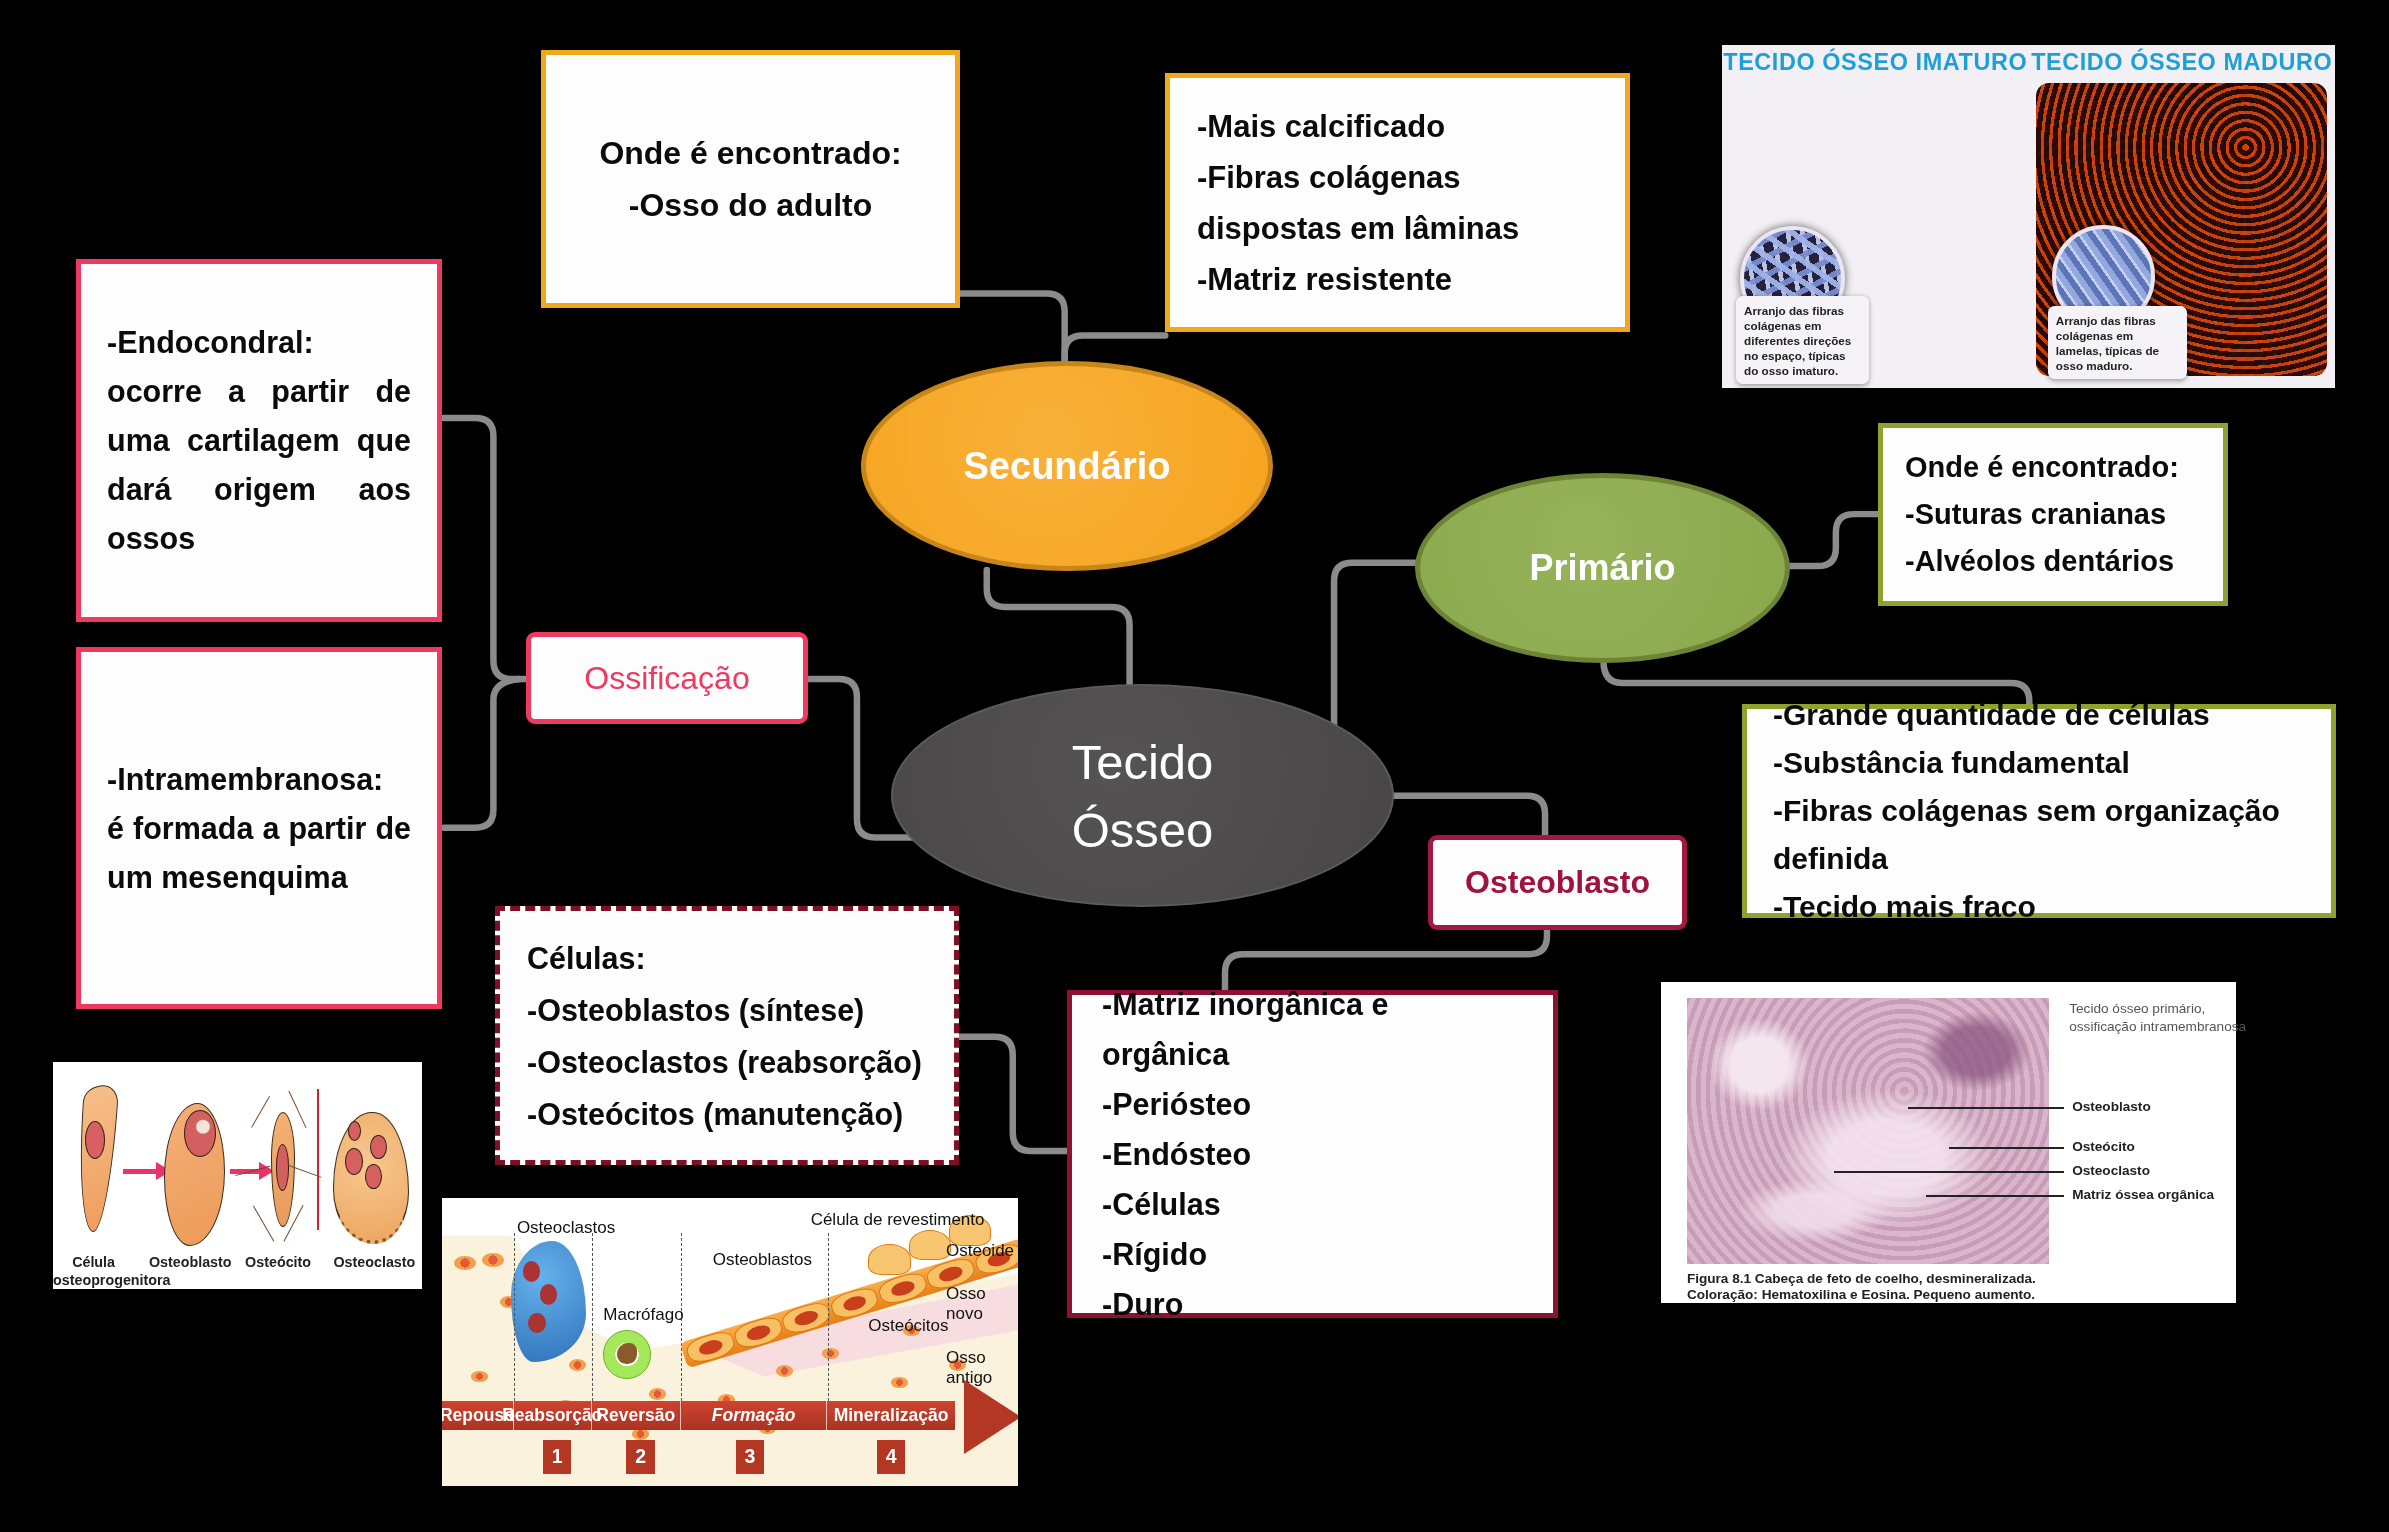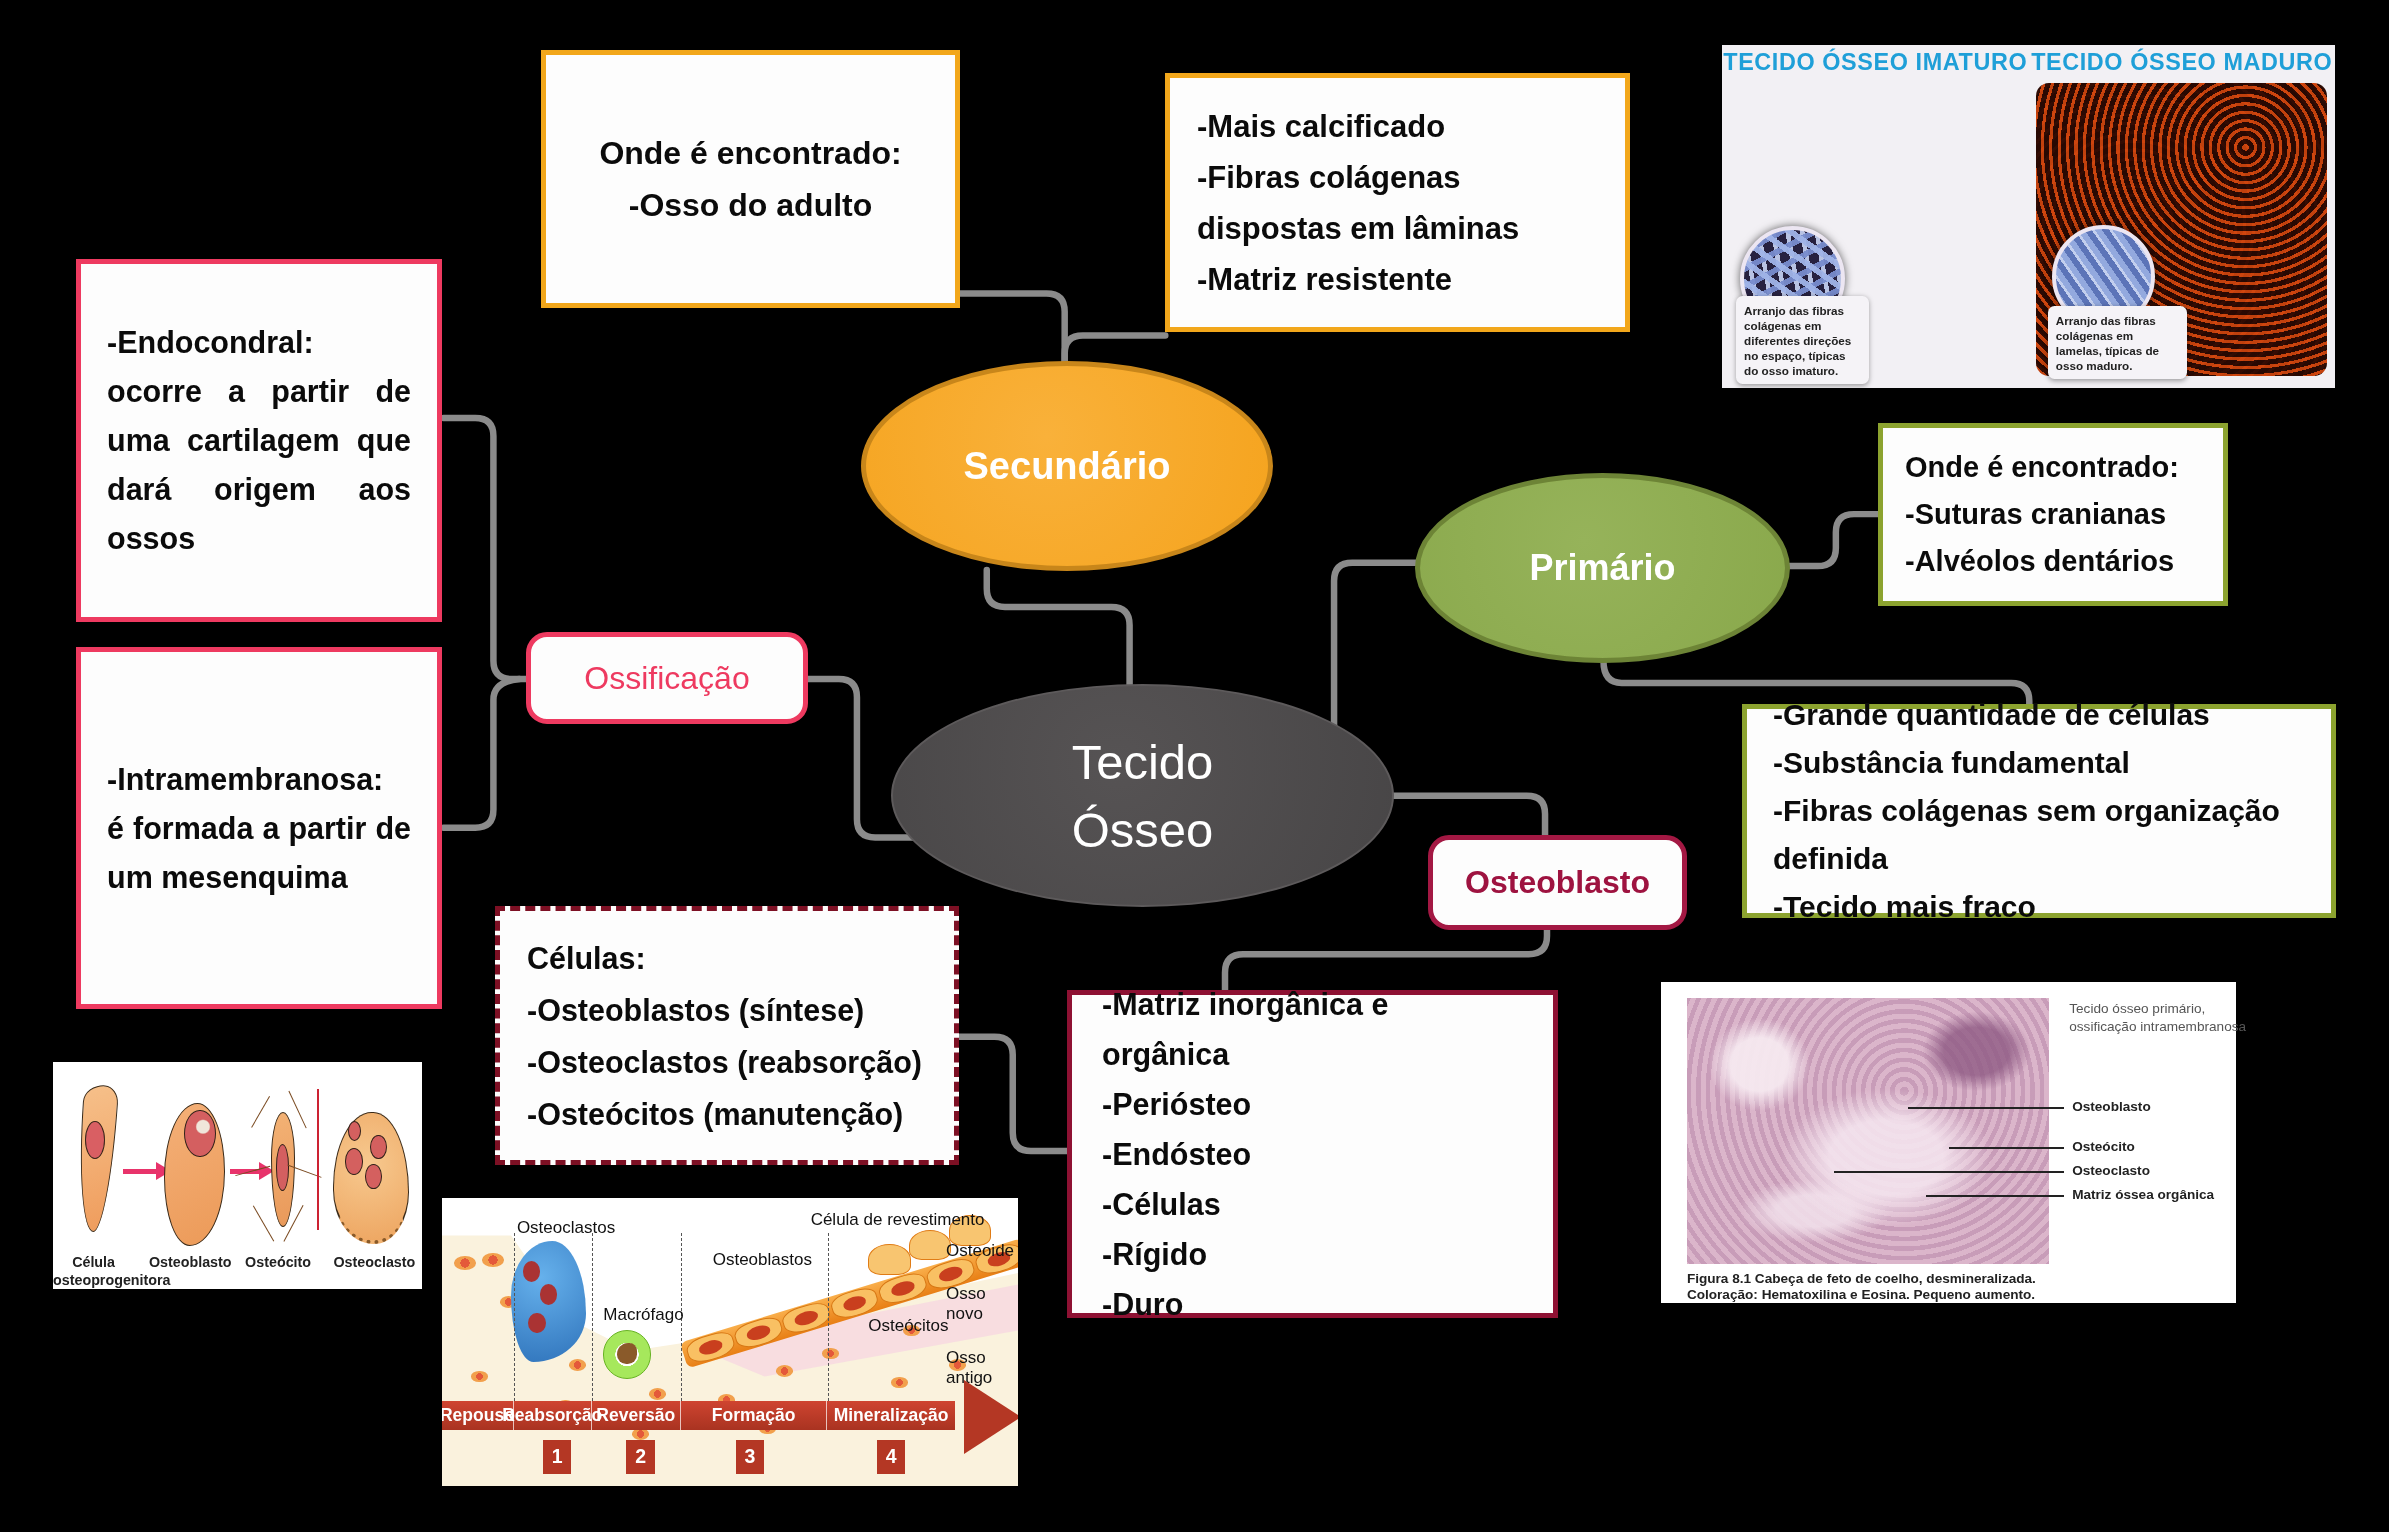--- a/index.html
+++ b/index.html
@@ -8,21 +8,21 @@
   .box{position:absolute;background:#fdfdfd;color:#0b0b0b;box-sizing:border-box;}
   .box .inner{position:absolute;inset:0;display:flex;flex-direction:column;justify-content:center;}
   .pinkborder{border:5.2px solid #ee3a60;}
   .orangeborder{border:5.8px solid #f2a71b;}
   .oliveborder{border:5.2px solid #8ca32f;}
   .crimsonborder{border:5.8px solid #8e1133;}
   .dashedborder{border:5.8px dashed #7d1024;}
   .btxt{font-weight:bold;font-size:30.5px;line-height:49px;}
   .node{position:absolute;display:flex;align-items:center;justify-content:center;box-sizing:border-box;}
   .ellipse{border-radius:50%;}
-  .rnode{border-radius:21px;background:#fdfdfd;}
+  .rnode{border-radius:9px;background:#fdfdfd;}
   .nlabel{font-weight:bold;text-align:center;}
   svg.connectors{position:absolute;left:0;top:0;}
   svg.connectors path{stroke:#8b8b8b;stroke-width:10;fill:none;stroke-linecap:round;}
   .img{position:absolute;background:#fff;box-sizing:border-box;}
   .smalltxt{font-size:17px;color:#111;font-weight:normal;}
   
   .micro-half-title{position:absolute;top:3.9px;width:50%;text-align:center;color:#1f9fd8;
       font-weight:bold;font-size:23.4px;letter-spacing:0.6px;}
   .micro-photo{position:absolute;top:38px;bottom:11.7px;border-radius:13px;overflow:hidden;}
   .micro-imaturo{background:
@@ -317,21 +317,21 @@
     <div class="smalltxt" style="position:absolute;left:64%;top:4%;">Célula de revestimento</div>
     <div class="smalltxt" style="position:absolute;left:87.5%;top:15%;">Osteoide</div>
     <div class="smalltxt" style="position:absolute;left:87.5%;top:30%;">Osso novo</div>
     <div class="smalltxt" style="position:absolute;left:74%;top:41%;">Osteócitos</div>
     <div class="smalltxt" style="position:absolute;left:87.5%;top:52%;">Osso antigo</div>
 
     <div class="phasebanner" style="width:89%;">
       <div class="phaseseg" style="width:14%;">Repouso</div>
       <div class="phaseseg" style="width:15.2%;">Reabsorção</div>
       <div class="phaseseg" style="width:17.4%;">Reversão</div>
-      <div class="phaseseg" style="width:28.6%;">Formação</div>
+      <div class="phaseseg" style="width:28.6%;font-style:italic;">Formação</div>
       <div class="phaseseg" style="width:24.8%;">Mineralização</div>
     </div>
     <div class="arrowhead"></div>
 
     <div class="numsq" style="left:17.5%;">1</div>
     <div class="numsq" style="left:32%;">2</div>
     <div class="numsq" style="left:51%;">3</div>
     <div class="numsq" style="left:75.5%;">4</div>
   </div>
 

